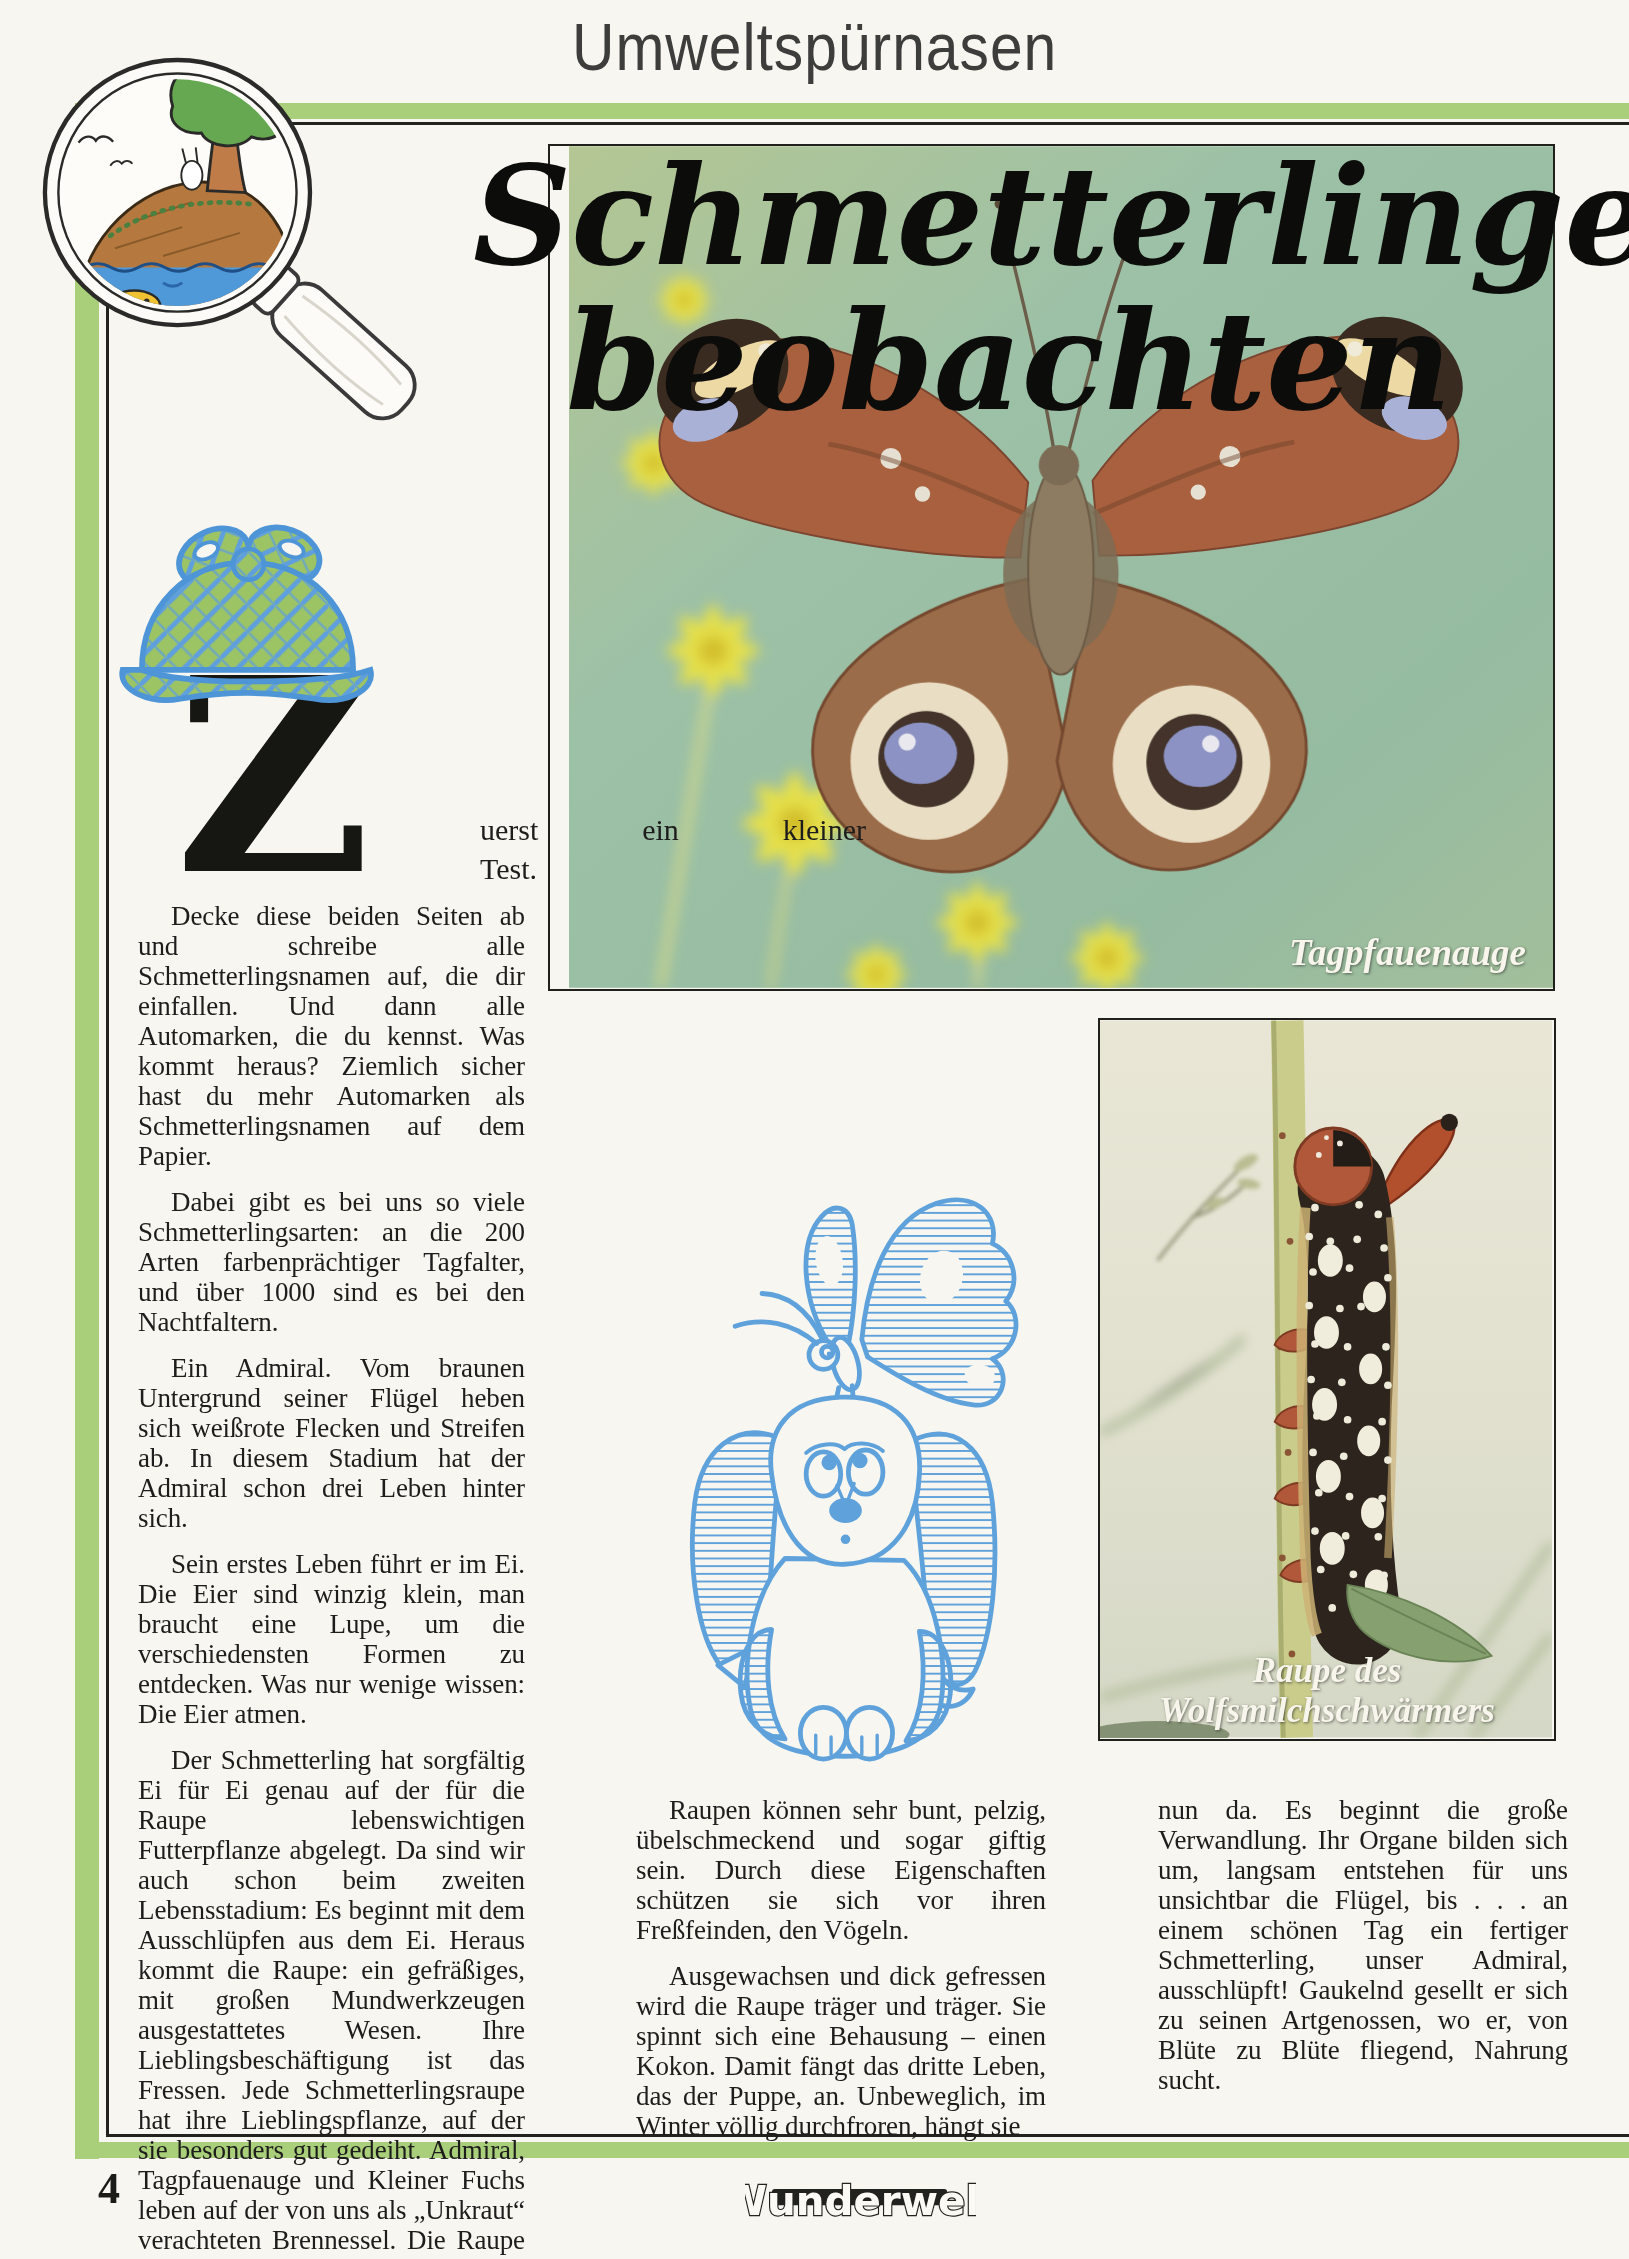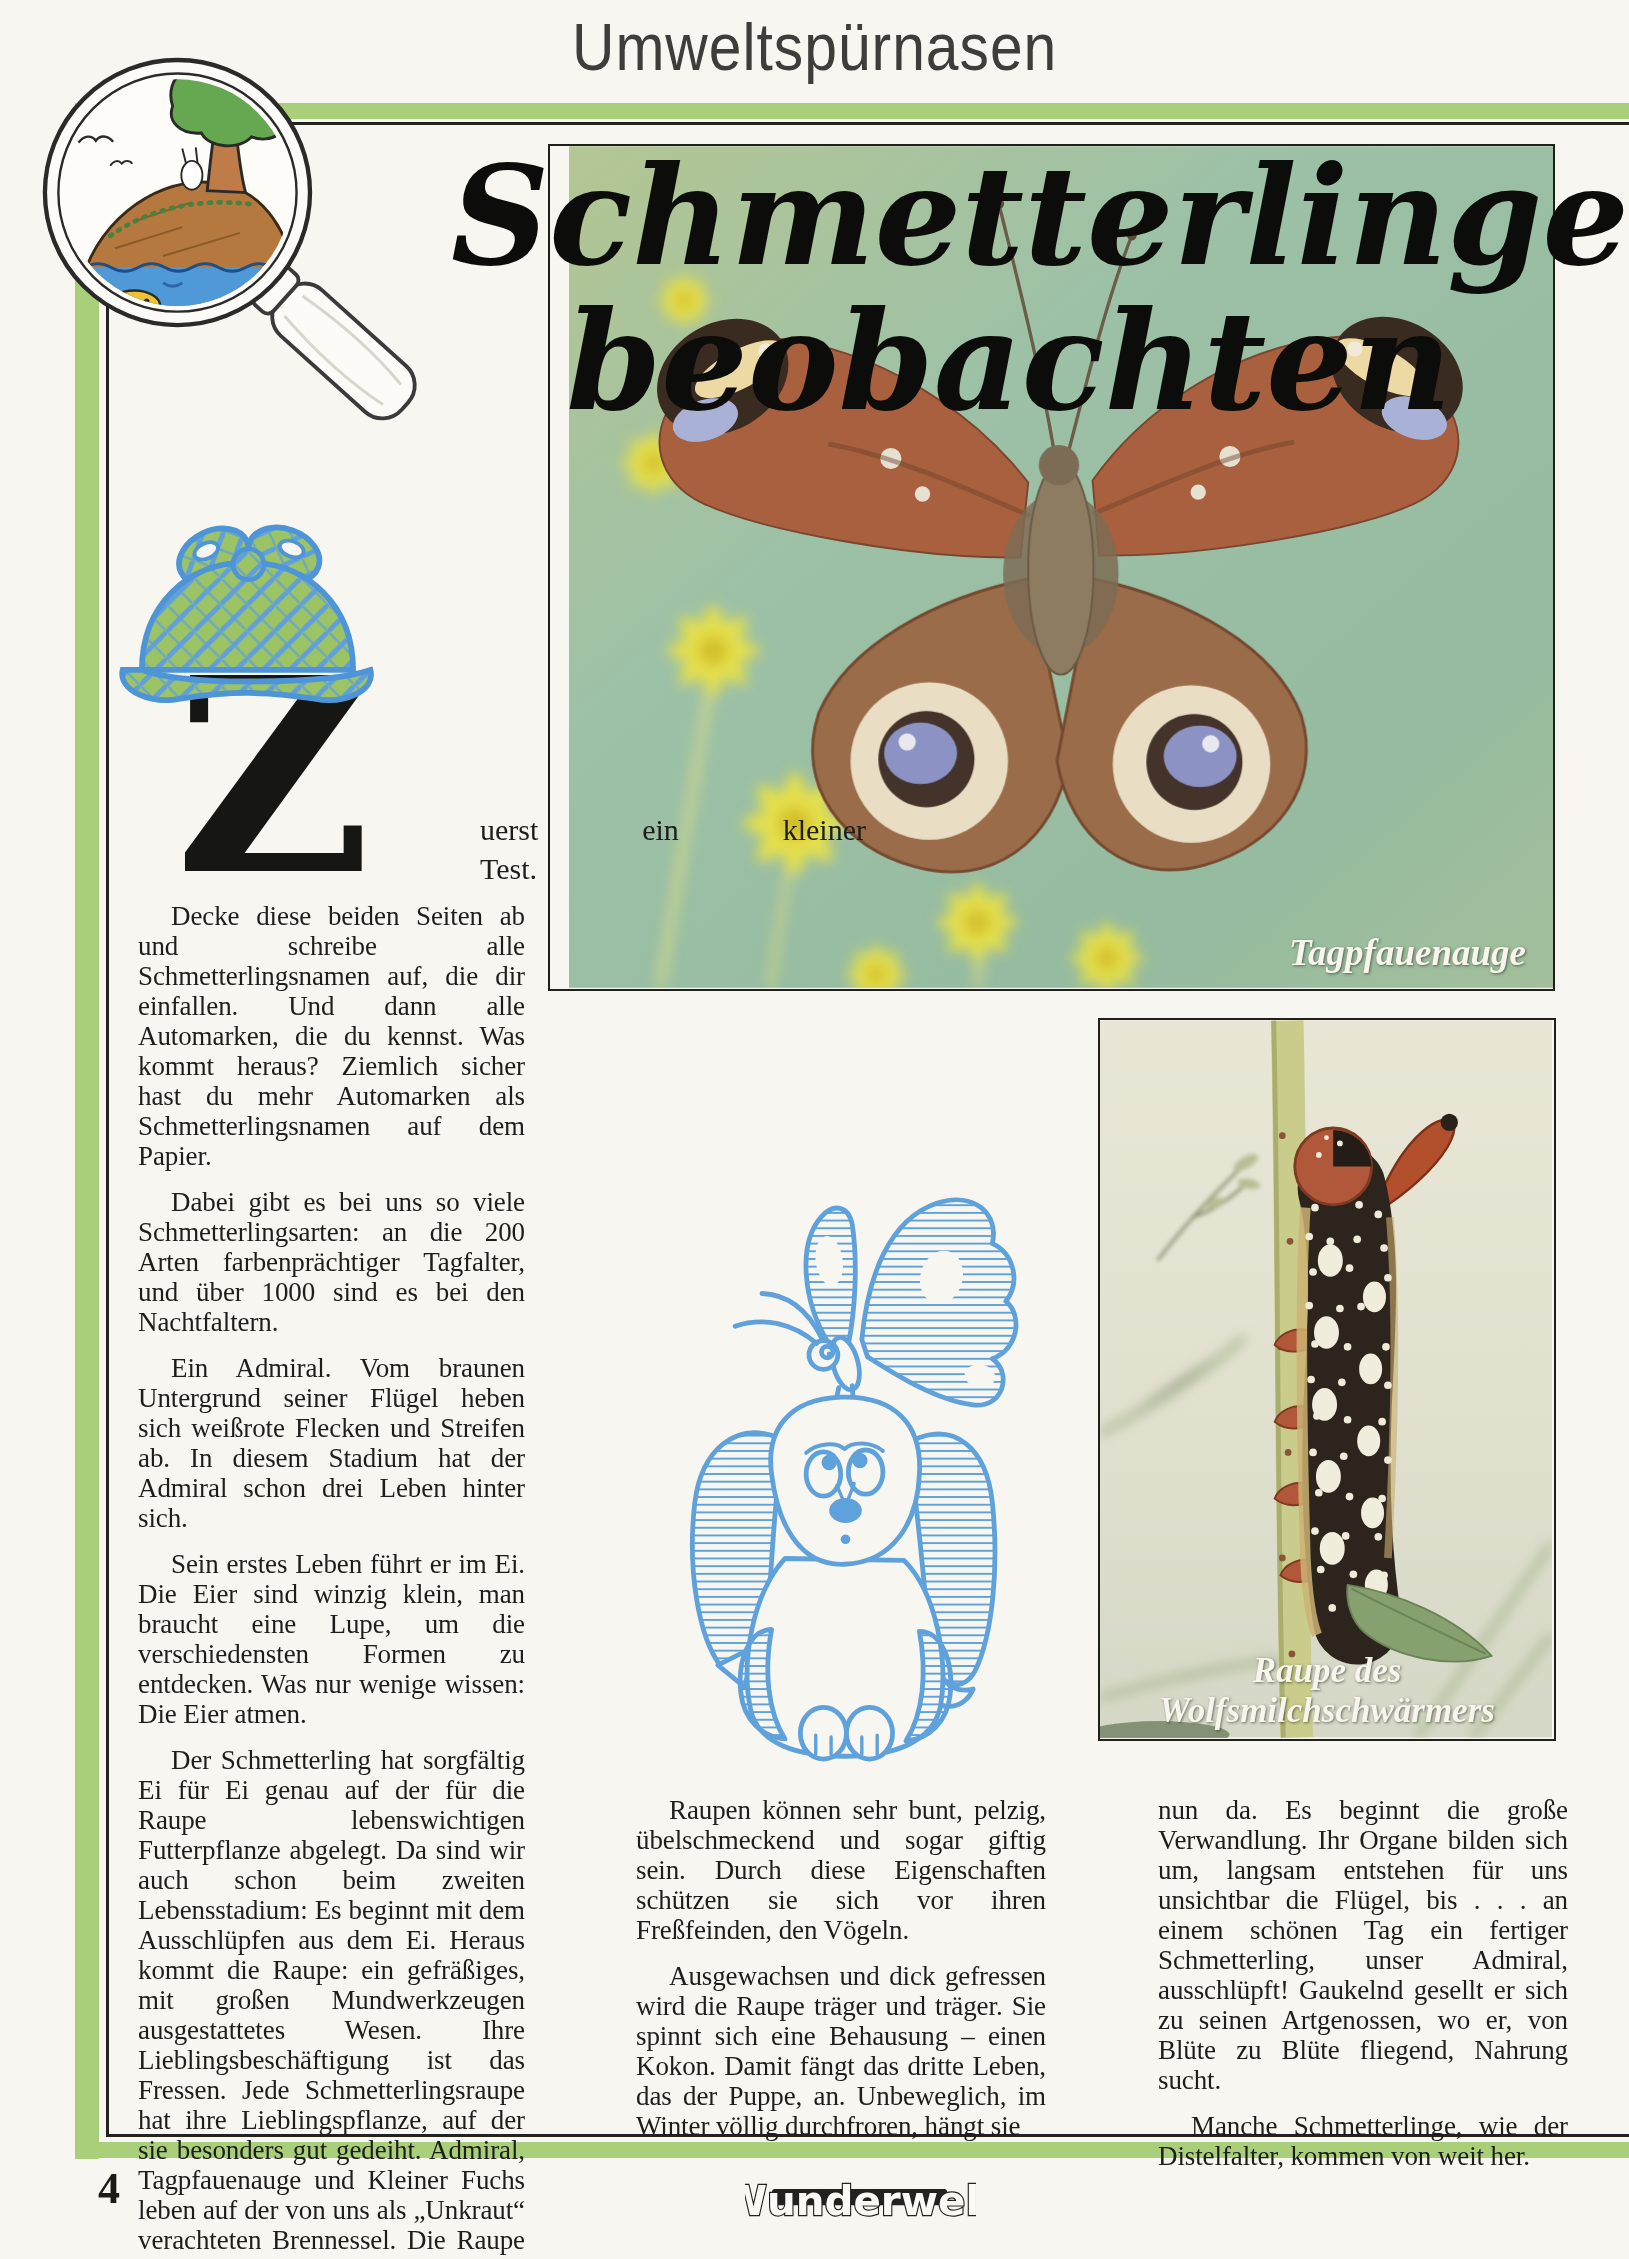--- a/index.html
+++ b/index.html
@@ -12,21 +12,21 @@
   .rule{background:#22221f;}
 
   
   .header{top:13.4px;left:0;width:1629px;text-align:center;z-index:1;}
   .header span{display:inline-block;font-family:"Liberation Sans",sans-serif;font-weight:400;
     font-size:60px;color:#3d3d3b;letter-spacing:1px;transform:scale(.98,1.1);}
 
   
   .title{z-index:4;text-align:center;font-family:"DejaVu Serif",serif;font-style:italic;
     font-weight:bold;color:#0c0c0a;white-space:nowrap;}
-  .title1{left:451px;top:136px;width:1114px;font-size:136px;text-align:right;}
+  .title1{left:473px;top:136px;width:1114px;font-size:136px;text-align:right;}
   .title2{left:500px;top:281px;width:1018px;font-size:136px;}
 
   
   .photo{box-sizing:border-box;border:2.9px solid #20201d;z-index:1;overflow:hidden;}
   .caption{position:absolute;font-family:"Liberation Serif",serif;font-style:italic;font-weight:bold;
     color:#f8f6ec;text-shadow:1px 1px 2.9px rgba(20,20,20,.55);}
 
   
   .dropcap{left:175px;top:642px;font-family:"DejaVu Serif",serif;font-weight:bold;
     font-size:269px;line-height:1;color:#161613;z-index:2;}
@@ -372,21 +372,20 @@
   </svg>
   <div class="caption" style="left:0;right:0;bottom:7.7px;font-size:35px;text-align:center;">Raupe des Wolfsmilchschwärmers</div>
 </div>
 
 <div class="abs col col-mid">
   <p>Raupen können sehr bunt, pelzig, übelschmeckend und sogar giftig sein. Durch diese Eigenschaften schützen sie sich vor ihren Freßfeinden, den Vögeln.</p>
   <p>Ausgewachsen und dick gefressen wird die Raupe träger und träger. Sie spinnt sich eine Behausung – einen Kokon. Damit fängt das dritte Leben, das der Puppe, an. Unbeweglich, im Winter völlig durchfroren, hängt sie</p>
 </div>
 <div class="abs col col-right">
   <p class="noindent">nun da. Es beginnt die große Verwandlung. Ihr Organe bilden sich um, langsam entstehen für uns unsichtbar die Flügel, bis . . . an einem schönen Tag ein fertiger Schmetterling, unser Admiral, ausschlüpft! Gaukelnd gesellt er sich zu seinen Artgenossen, wo er, von Blüte zu Blüte fliegend, Nahrung sucht.</p>
-  <p>Manche Schmetterlinge, wie der Distelfalter, kommen von weit her.</p>
 </div>
 
 <div class="abs pageno">4</div>
 <div class="abs" style="left:745px;top:2163px;z-index:2;">
   <svg width="231" height="77" viewBox="0 0 240 80">
     <rect x="28" y="27" width="182" height="17" rx="3" fill="#22221f"></rect>
     <text x="120" y="54" text-anchor="middle" font-family="DejaVu Sans, sans-serif" font-weight="bold" font-size="42" fill="#fbfaf4" stroke="#22221f" stroke-width="2.4" paint-order="stroke">Wunderwelt</text>
   </svg>
 </div>
 

